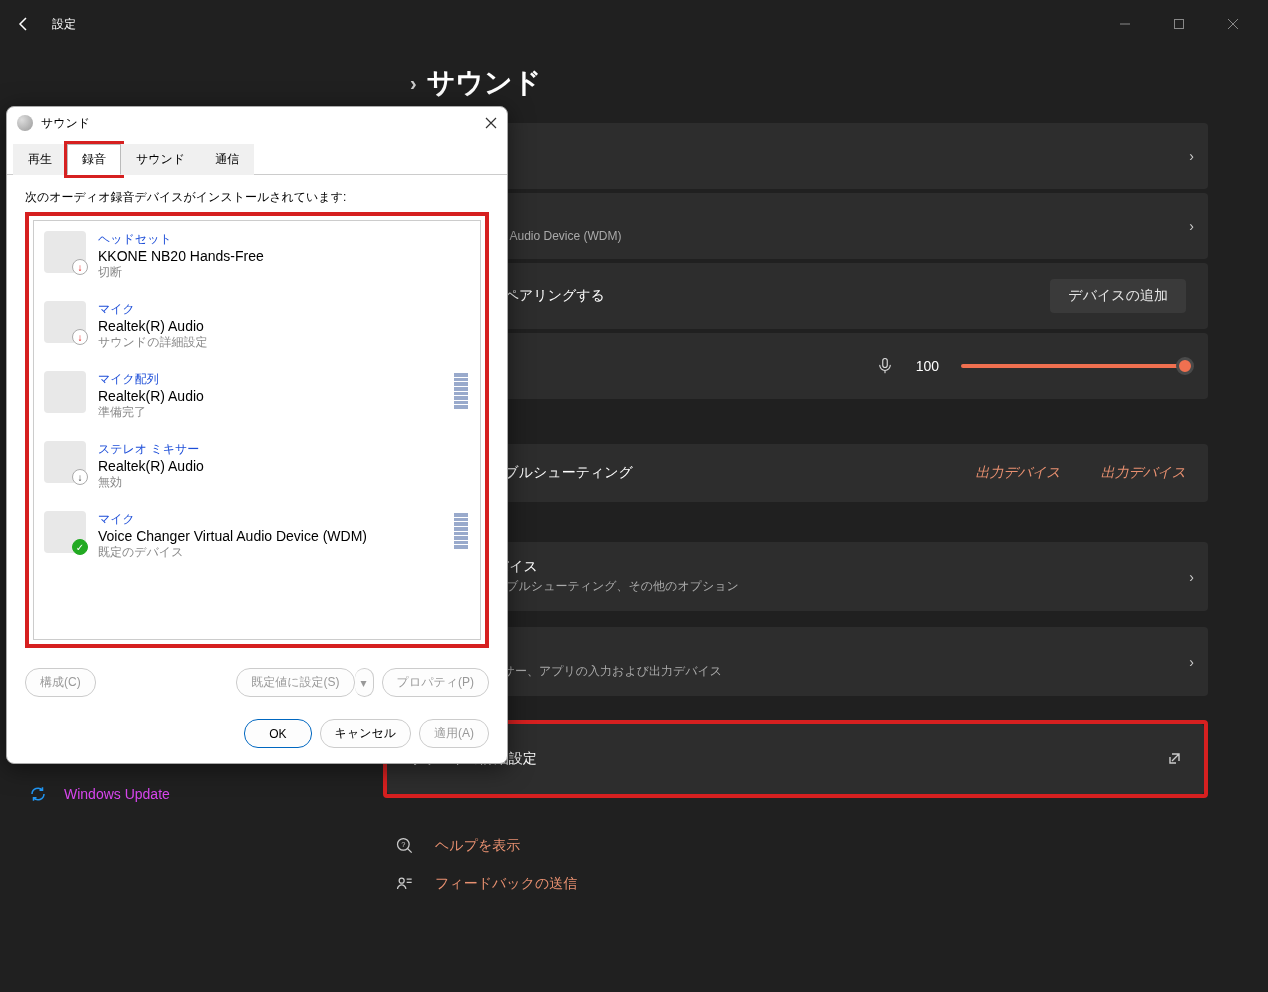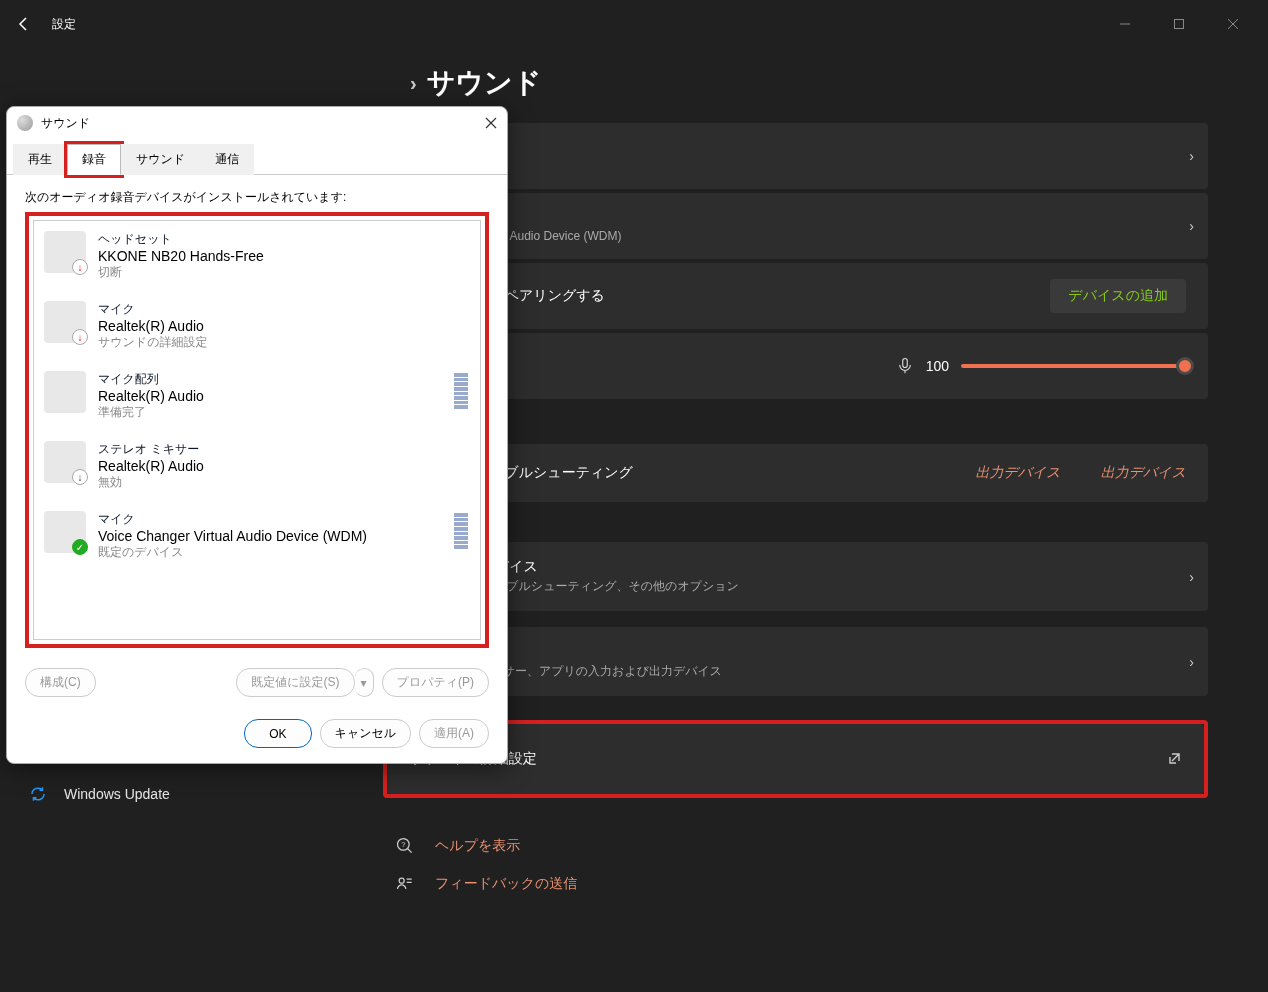--- a/index.html
+++ b/index.html
@@ -19,22 +19,22 @@
 .bc-chevron { font-size: 20px; color: #ccc; }
 
 
 .settings-content { position: absolute; left: 383px; right: 60px; top: 75px; }
 .card { background: #2d2d2d; border-radius: 4px; margin-bottom: 4px; padding: 16px 22px; display: flex; align-items: center; justify-content: space-between; }
 .card.short-right { padding-right: 14px;}
 .card-inner-left { display: flex; flex-direction: column; gap: 2px; }
 .card-title { font-size: 14px; color: #fff; }
 .card-sub { font-size: 12px; color: #aaa; }
 .chevron-right { color: #ccc; font-size: 14px; }
-.card .btn-add { background: #3a3a3a; color: #84cc16; padding: 8px 18px; border-radius: 4px; font-size: 14px; border: none;}
-.slider-row { background: #2d2d2d; border-radius: 4px; padding: 24px 22px; display: flex; align-items: center; justify-content: flex-end; gap: 12px; margin-bottom: 4px; }
+.card .btn-add { background: #3a3a3a; color: #e5e5e5; padding: 8px 18px; border-radius: 4px; font-size: 14px; border: none;}
+.slider-row { background: #2d2d2d; border-radius: 4px; padding: 24px 22px; display: flex; align-items: center; justify-content: flex-end; gap: 22px; margin-bottom: 4px; }
 .slider-track { width: 225px; height: 4px; background: #f07050; border-radius: 2px; position: relative; }
 .slider-thumb { position: absolute; right: -8px; top: -7px; width: 18px; height: 18px; border-radius: 50%; background: #f07050; border: 3px solid #4a4a4a; }
 .slider-val { font-size: 14px; color: #fff; }
 .mic-icon { font-size: 16px; color: #ddd;}
 
 .troubleshoot-card { display: flex; align-items: center; justify-content: space-between; background: #2d2d2d; padding: 20px 22px; border-radius: 4px; margin-top: 45px; margin-bottom: 4px;}
 .troubleshoot-card .links { display: flex; gap: 40px; }
 .link-orange { color: #e89070; font-size: 14px; font-style: italic; }
 
 .card-group-2 { margin-top: 40px;}
@@ -42,21 +42,21 @@
 .advanced-card { background: #2d2d2d; border-radius: 4px; padding: 26px 22px; display: flex; align-items: center; justify-content: space-between; margin-top: 30px;}
 .red-highlight-wide { border: 4px solid #d62020; border-radius: 4px; padding: 0; }
 
 .help-links { margin-top: 38px; margin-left: 12px;}
 .help-row { display: flex; align-items: center; gap: 18px; margin-bottom: 18px; }
 .help-icon { width: 22px; text-align: center; color: #ccc;}
 .help-text { color: #e89070; font-size: 14px; }
 
 
 .sidebar-peek { position: absolute; left: 20px; top: 680px; width: 300px;}
-.sb-item { display: flex; align-items: center; gap: 16px; padding: 12px 8px; font-size: 14px; color: #e5e5e5;}
+.sb-item { display: flex; align-items: center; gap: 16px; padding: 12px 8px; font-size: 14px; color: #d946ef;}
 .sb-icon { width: 20px; height: 20px; display:flex;align-items:center;justify-content:center; }
 
 
 .dialog { position: absolute; left: 6px; top: 58px; width: 502px; height: 658px; background: #fff; color: #000; border-radius: 8px; box-shadow: 0 4px 24px rgba(0,0,0,.5); border: 1px solid #aaa; overflow: hidden;}
 .dlg-titlebar { height: 32px; display: flex; align-items: center; justify-content: space-between; padding: 0 10px; }
 .dlg-titlebar-left { display: flex; align-items: center; gap: 8px;}
 .dlg-title { font-size: 12px;}
 .dlg-close { font-size: 16px; cursor:pointer;}
 .speaker-ico { width:16px; height:16px; background: radial-gradient(circle at 30% 30%, #ddd, #999); border-radius:50%;}
 
@@ -69,21 +69,21 @@
 .dlg-instr { font-size: 12px; margin-bottom: 6px;}
 .device-list-wrap { border: 4px solid #d62020; padding: 4px; }
 .device-list { border: 1px solid #ccc; height: 420px; background:#fff;}
 .device-item { display: flex; gap: 12px; padding: 10px 10px; align-items: flex-start; position:relative;}
 .dev-icon { width: 42px; height: 42px; background: #e8e8e8; border-radius: 4px; position: relative; flex-shrink:0;}
 .dev-badge { position: absolute; right: -2px; bottom: -2px; width: 16px; height: 16px; border-radius: 50%; background: #fff; border:1px solid #aaa; display:flex;align-items:center;justify-content:center;font-size:10px;}
 .dev-badge.red { color:#d00;}
 .dev-badge.down { color:#333;}
 .dev-badge.green { background:#2a2; color:#fff; border-color:#2a2;}
 .dev-info { display: flex; flex-direction: column; }
-.dev-name { font-size: 12px; color: #0f172a;}
+.dev-name { font-size: 12px; color: #1d4ed8;}
 .dev-sub1 { font-size: 14px; color: #000000;}
 .dev-sub2 { font-size: 12px; color: #888;}
 .level-bars { position: absolute; right: 12px; top: 12px; width: 14px; height: 36px; display:flex;flex-direction:column;gap:1px;}
 .level-bars span { flex:1; background:#9ac;}
 
 .dlg-btnrow { display: flex; gap: 8px; padding: 10px 18px; }
 .dlg-btnrow .spacer { flex: 1; }
 .win-button { font-size: 12px; padding: 5px 14px; background: #fdfdfd; border: 1px solid #ccc; border-radius: 14px; cursor:pointer;}
 .win-button.disabled { color: #999;}
 .combo { display:flex;}

